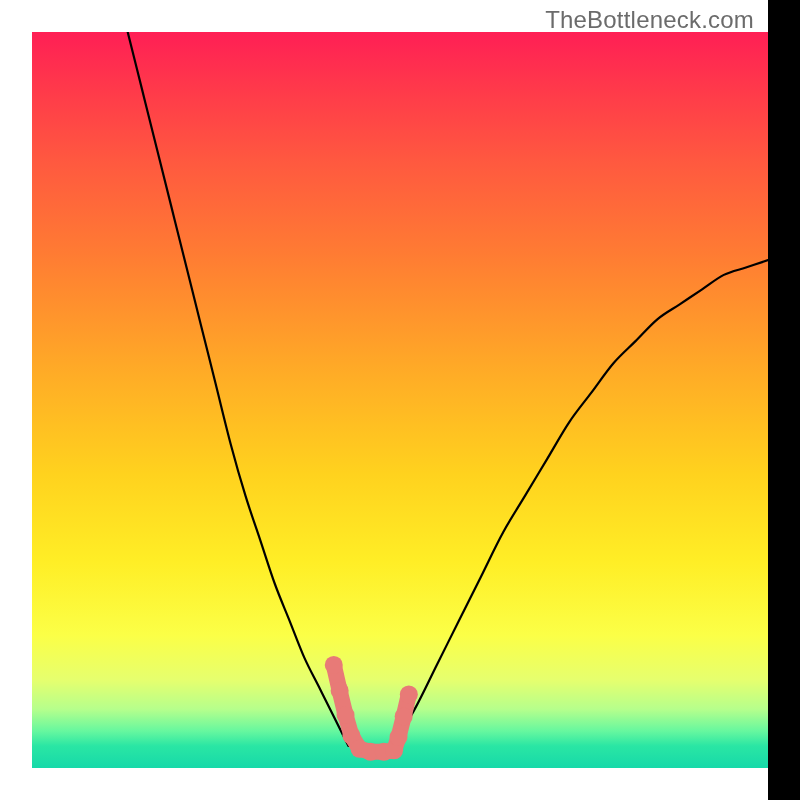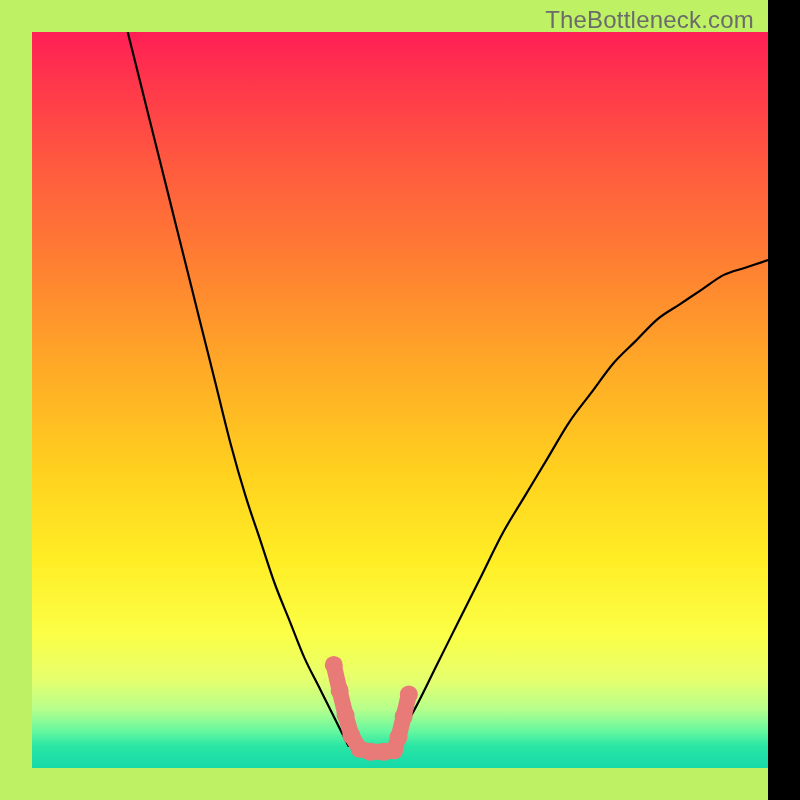--- a/index.html
+++ b/index.html
@@ -8,21 +8,21 @@
     width: 800px;
     height: 800px;
     overflow: hidden;
     background: #000;
     font-family: Arial, Helvetica, sans-serif;
   }
   .frame {
     position: relative;
     width: 768px;
     height: 800px;
-    background: #bef264;
+    background: #ffffff;
   }
   .plot {
     position: absolute;
     left: 32px;
     top: 32px;
     width: 736px;
     height: 736px;
     background: linear-gradient(to bottom,
       #ff1f55 0%,
       #ff3a4a 8%,

